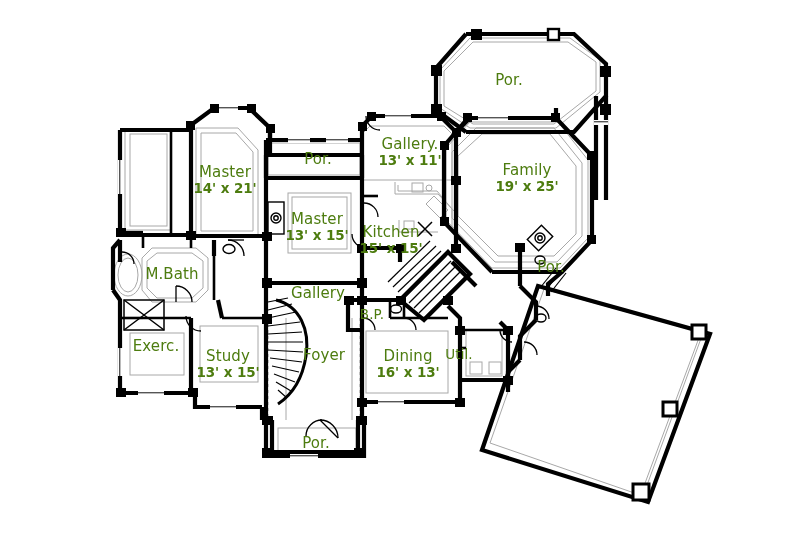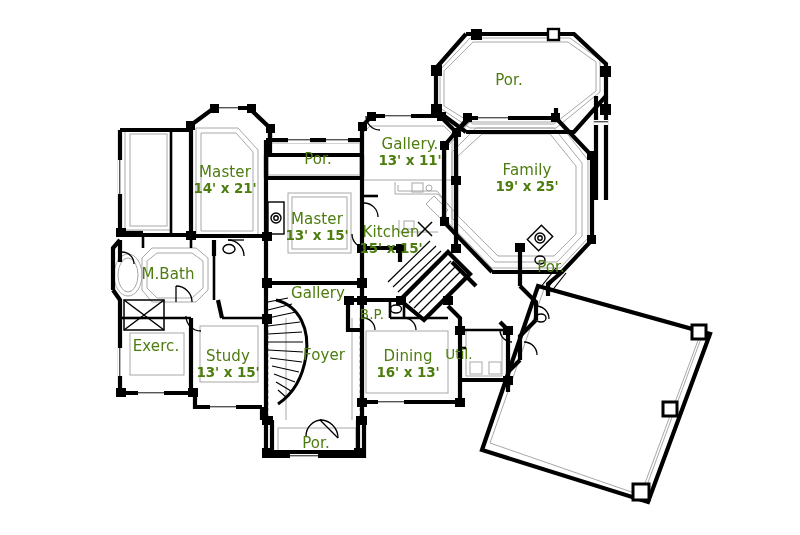--- a/index.html
+++ b/index.html
@@ -387,21 +387,21 @@
       <rect x="515" y="243" width="10" height="9"></rect>
     </g>
 
   </svg>
 
   <div class="room-label md" style="left:225px; top:180px; transform:translate(-50%,-50%);">
     <span class="room-name">Master</span>
     <span class="room-dims">14' x 21'</span>
   </div>
 
-  <div class="room-label md" style="left:168px; top:274px; transform:translate(-50%,-50%);">
+  <div class="room-label md" style="left:168px; top:274px; transform:translate(-50%,-50%);padding-left:8px;">
     <span class="room-name">M.Bath</span>
   </div>
 
   <div class="room-label md" style="left:156px; top:346px; transform:translate(-50%,-50%);">
     <span class="room-name">Exerc.</span>
   </div>
 
   <div class="room-label md" style="left:228px; top:364px; transform:translate(-50%,-50%);">
     <span class="room-name">Study</span>
     <span class="room-dims">13' x 15'</span>

